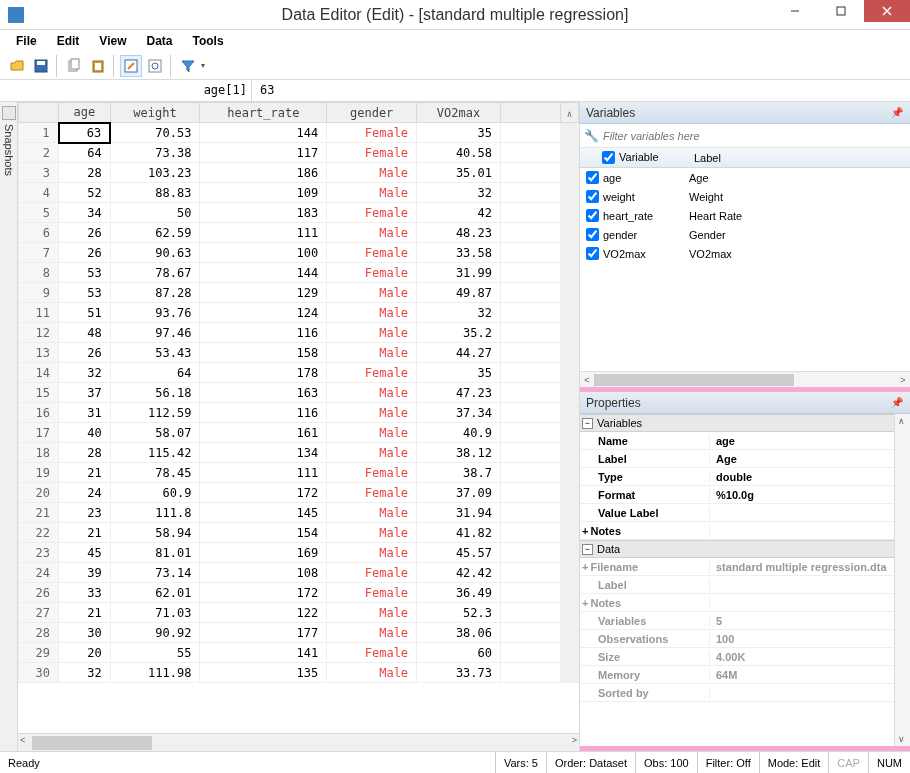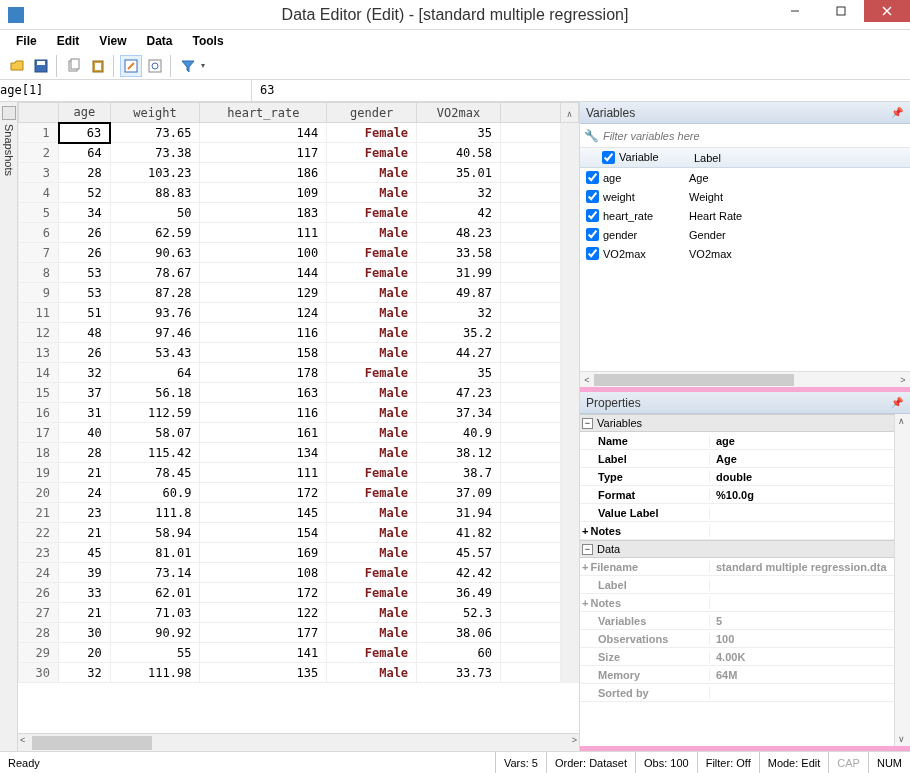--- a/index.html
+++ b/index.html
@@ -20,41 +20,41 @@
 .menuitem { padding: 2px 8px; cursor: default; font-weight: bold; }
 
 
 .toolbar { height: 28px; display: flex; align-items: center; padding: 0 6px; gap: 2px; border-bottom: 1px solid #d9d9d9; }
 .tool-btn { width: 22px; height: 22px; display: flex; align-items: center; justify-content: center; border: 1px solid transparent; }
 .tool-sep { width: 3px; height: 22px; border-left: 1px solid #ccc; margin: 0 2px; }
 .tool-drop { width: 8px; font-size: 8px; color: #555; }
 
 
 .cellref { height: 22px; display: flex; border-bottom: 1px solid #d9d9d9; }
-.cellref-name { width: 252px; border-right: 1px solid #d9d9d9; text-align: left; line-height: 20px; padding-right: 4px; font-family: Consolas, monospace; font-size: 12px; }
+.cellref-name { width: 252px; border-right: 1px solid #d9d9d9; text-align: right; line-height: 20px; padding-right: 4px; font-family: Consolas, monospace; font-size: 12px; }
 .cellref-val { flex: 1; padding-left: 8px; line-height: 20px; font-family: Consolas, monospace; font-size: 12px; }
 
 
 .main { flex: 1; display: flex; overflow: hidden; }
 
 
 .snapshots { width: 18px; background: #f0f0f0; border-right: 1px solid #d9d9d9; display: flex; flex-direction: column; align-items: center; padding-top: 4px; }
 .snapshots-icon { width: 14px; height: 14px; background: #e8e8e8; border: 1px solid #aaa; margin-bottom: 4px; }
 .snapshots-label { writing-mode: vertical-rl; font-size: 11px; color: #333; }
 
 
 .gridwrap { flex: 1; display: flex; flex-direction: column; border-right: 1px solid #d9d9d9; }
 .grid { flex: 1; overflow: auto; position: relative; }
 .grid table { border-collapse: collapse; width: 100%; font-family: Consolas, monospace; font-size: 12px; }
 .grid th { background: #f0f0f0; border: 1px solid #d9d9d9; padding: 2px 6px; font-weight: normal; text-align: center; height: 20px; position: sticky; top: 0; }
 .grid th.colhdr { color: #444; }
 .grid td { border: 1px solid #eee; padding: 2px 8px; text-align: right; height: 20px; }
 .grid td.rownum { background: #f7f7f7; text-align: right; color: #666; width: 40px; }
 .grid td.curcell { border: 2px solid #000; }
-.grid td.strval { color: #7f1d1d; font-weight: bold; }
+.grid td.strval { color: #ef4444; }
 .grid td.numval { color: #000; }
 .grid .emptycol { width: 60px; }
 .grid-hscroll { height: 18px; background: #f0f0f0; border-top: 1px solid #d9d9d9; position: relative; }
 .grid-hscroll-thumb { position: absolute; left: 14px; top: 2px; width: 120px; height: 14px; background: #cdcdcd; }
 .grid-vscroll { width: 18px; }
 
 
 .rpanels { width: 330px; display: flex; flex-direction: column; background: #fff; }
 .panel { display: flex; flex-direction: column; border-bottom: 5px solid #f9a8d4; }
 .panel-hdr { background: linear-gradient(#e8eef5,#d3dfec); height: 22px; display: flex; align-items: center; padding: 0 6px; font-size: 12px; color: #333; border-bottom: 1px solid #bcd; }
@@ -199,21 +199,21 @@
             <th class="colhdr">gender</th>
             <th class="colhdr">VO2max</th>
             <th class="emptycol"></th>
             <th class="grid-vscroll" style="background:#f0f0f0;padding:0"><span style="font-size:9px;color:#666">∧</span></th>
           </tr>
         </thead>
         <tbody id="databody">
             <tr>
               <td class="rownum">1</td>
               <td class="numval curcell">63</td>
-              <td class="numval">73.65</td>
+              <td class="numval">70.53</td>
               <td class="numval">144</td>
               <td class="strval">Female</td>
               <td class="numval">35</td>
               <td></td>
               <td style="background:#f0f0f0;border:none"></td>
             </tr>
             <tr>
               <td class="rownum">2</td>
               <td class="numval">64</td>
               <td class="numval">73.38</td>

